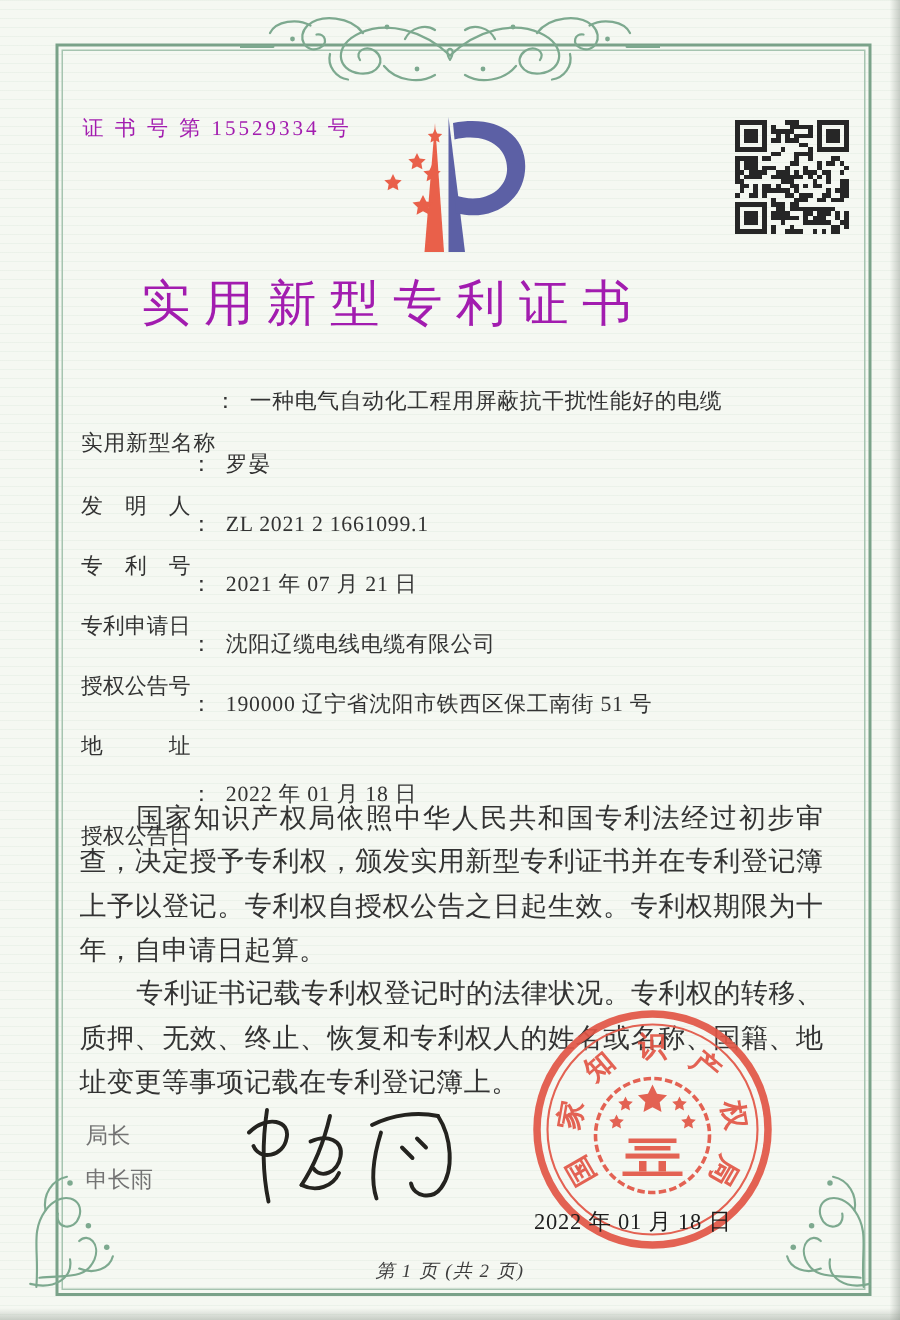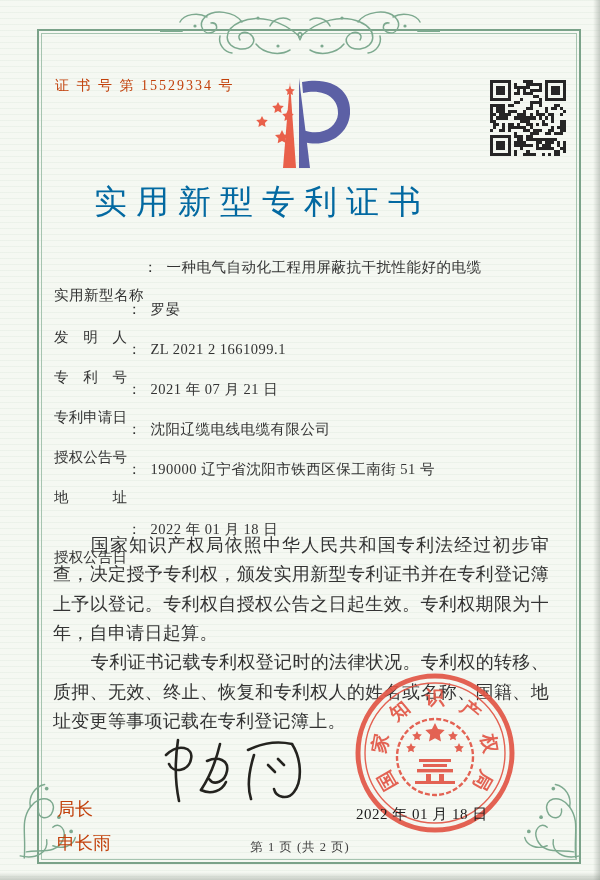--- a/index.html
+++ b/index.html
@@ -24,50 +24,50 @@
   
   .frame{position:absolute;left:37px;top:29px;width:540px;height:831px;
     border:2px solid #7aa289;}
   .frame-inner{position:absolute;inset:2px;border:1px solid #a6c4b0;}
 
   .ornament{position:absolute;pointer-events:none;}
   .orn-top{left:160px;top:2px;width:280px;height:60px;}
   .orn-bl{left:12px;top:758px;width:102px;height:102px;}
   .orn-br{left:486px;top:758px;width:102px;height:102px;}
 
-  .cert-no{position:absolute;left:55px;top:77px;font-size:14px;letter-spacing:2px;color:#c2410c;}
+  .cert-no{position:absolute;left:55px;top:77px;font-size:14px;letter-spacing:2px;color:#a21caf;}
 
   .logo{position:absolute;left:238px;top:72px;width:118px;height:102px;}
   .qr{position:absolute;left:490px;top:80px;width:76px;height:76px;}
 
   .title{position:absolute;left:0;top:180px;width:515px;text-align:center;
     font-size:33px;letter-spacing:9px;padding-left:9px;box-sizing:border-box;
-    color:#0369a1;font-weight:500;}
+    color:#a21caf;font-weight:500;}
 
   .fields{position:absolute;left:54px;top:0;width:500px;font-size:14.5px;color:#333;}
   .frow{position:absolute;left:0;white-space:nowrap;}
   .flabel{display:inline-block;width:73px;text-align:justify;text-align-last:justify;vertical-align:top;margin-top:28px;}
   .flabel.w6{width:89px;text-align-last:auto;letter-spacing:.5px;}
   .fcolon{display:inline-block;margin-right:9px;}
   .fvalue{letter-spacing:.5px;}
   .pair2{position:absolute;left:245px;top:0;white-space:nowrap;}
 
   .paras{position:absolute;left:53px;top:531px;width:496px;font-size:18px;
     line-height:1.63;color:#333;text-align:justify;}
   .paras p{margin:0;text-indent:2.1em;letter-spacing:.3px;}
 
-  .signer{position:absolute;left:57px;top:744px;font-size:18px;color:#c2410c;line-height:1.9;margin-top:48px;}
+  .signer{position:absolute;left:57px;top:744px;font-size:15px;color:#737373;line-height:1.9;}
   .signature{position:absolute;left:148px;top:728px;width:175px;height:80px;}
 
   .seal{position:absolute;left:353px;top:671px;width:164px;height:164px;opacity:.92;}
   .seal-date{position:absolute;left:356px;top:805px;width:160px;font-size:15px;
     color:#1d1d1d;letter-spacing:.5px;z-index:5;white-space:nowrap;}
 
   .footer{position:absolute;left:0;top:839px;width:600px;text-align:center;
-    font-size:12.5px;color:#3d3d3d;letter-spacing:1px;}
+    font-size:12.5px;color:#3d3d3d;letter-spacing:1px;font-style:italic;}
 </style>
 </head>
 <body>
 
 <div class="texture"></div>
 
 <div class="frame">
   <div class="frame-inner"></div>
 </div>
 

